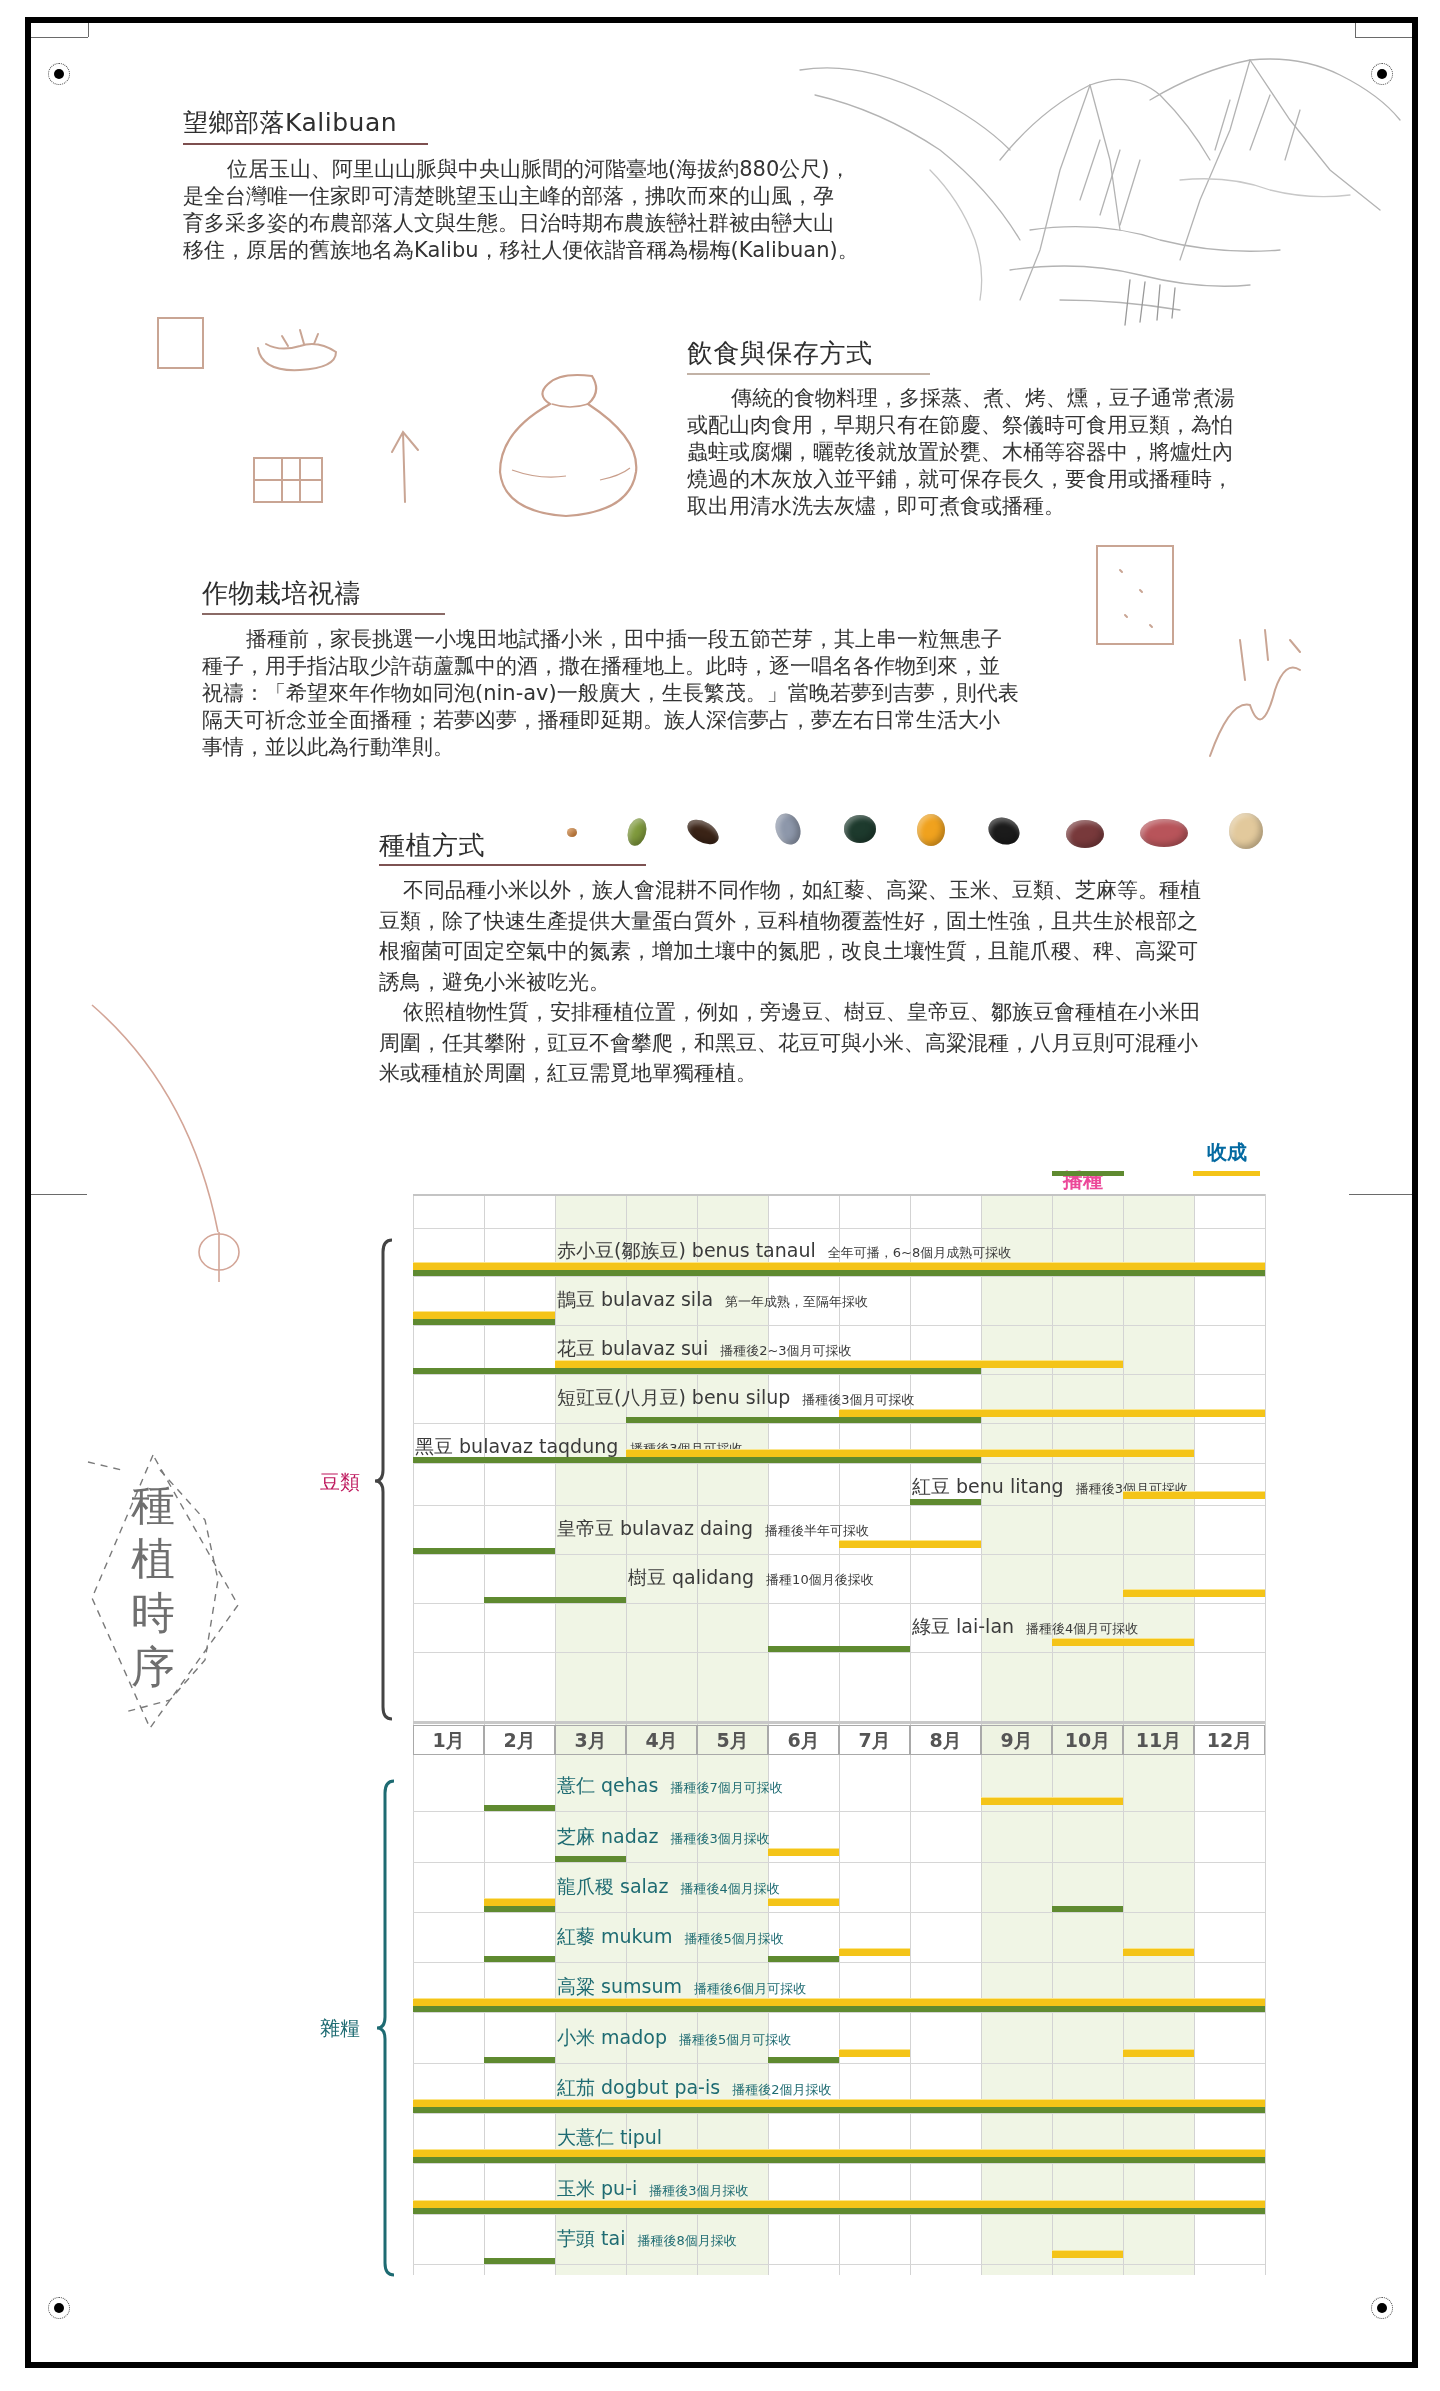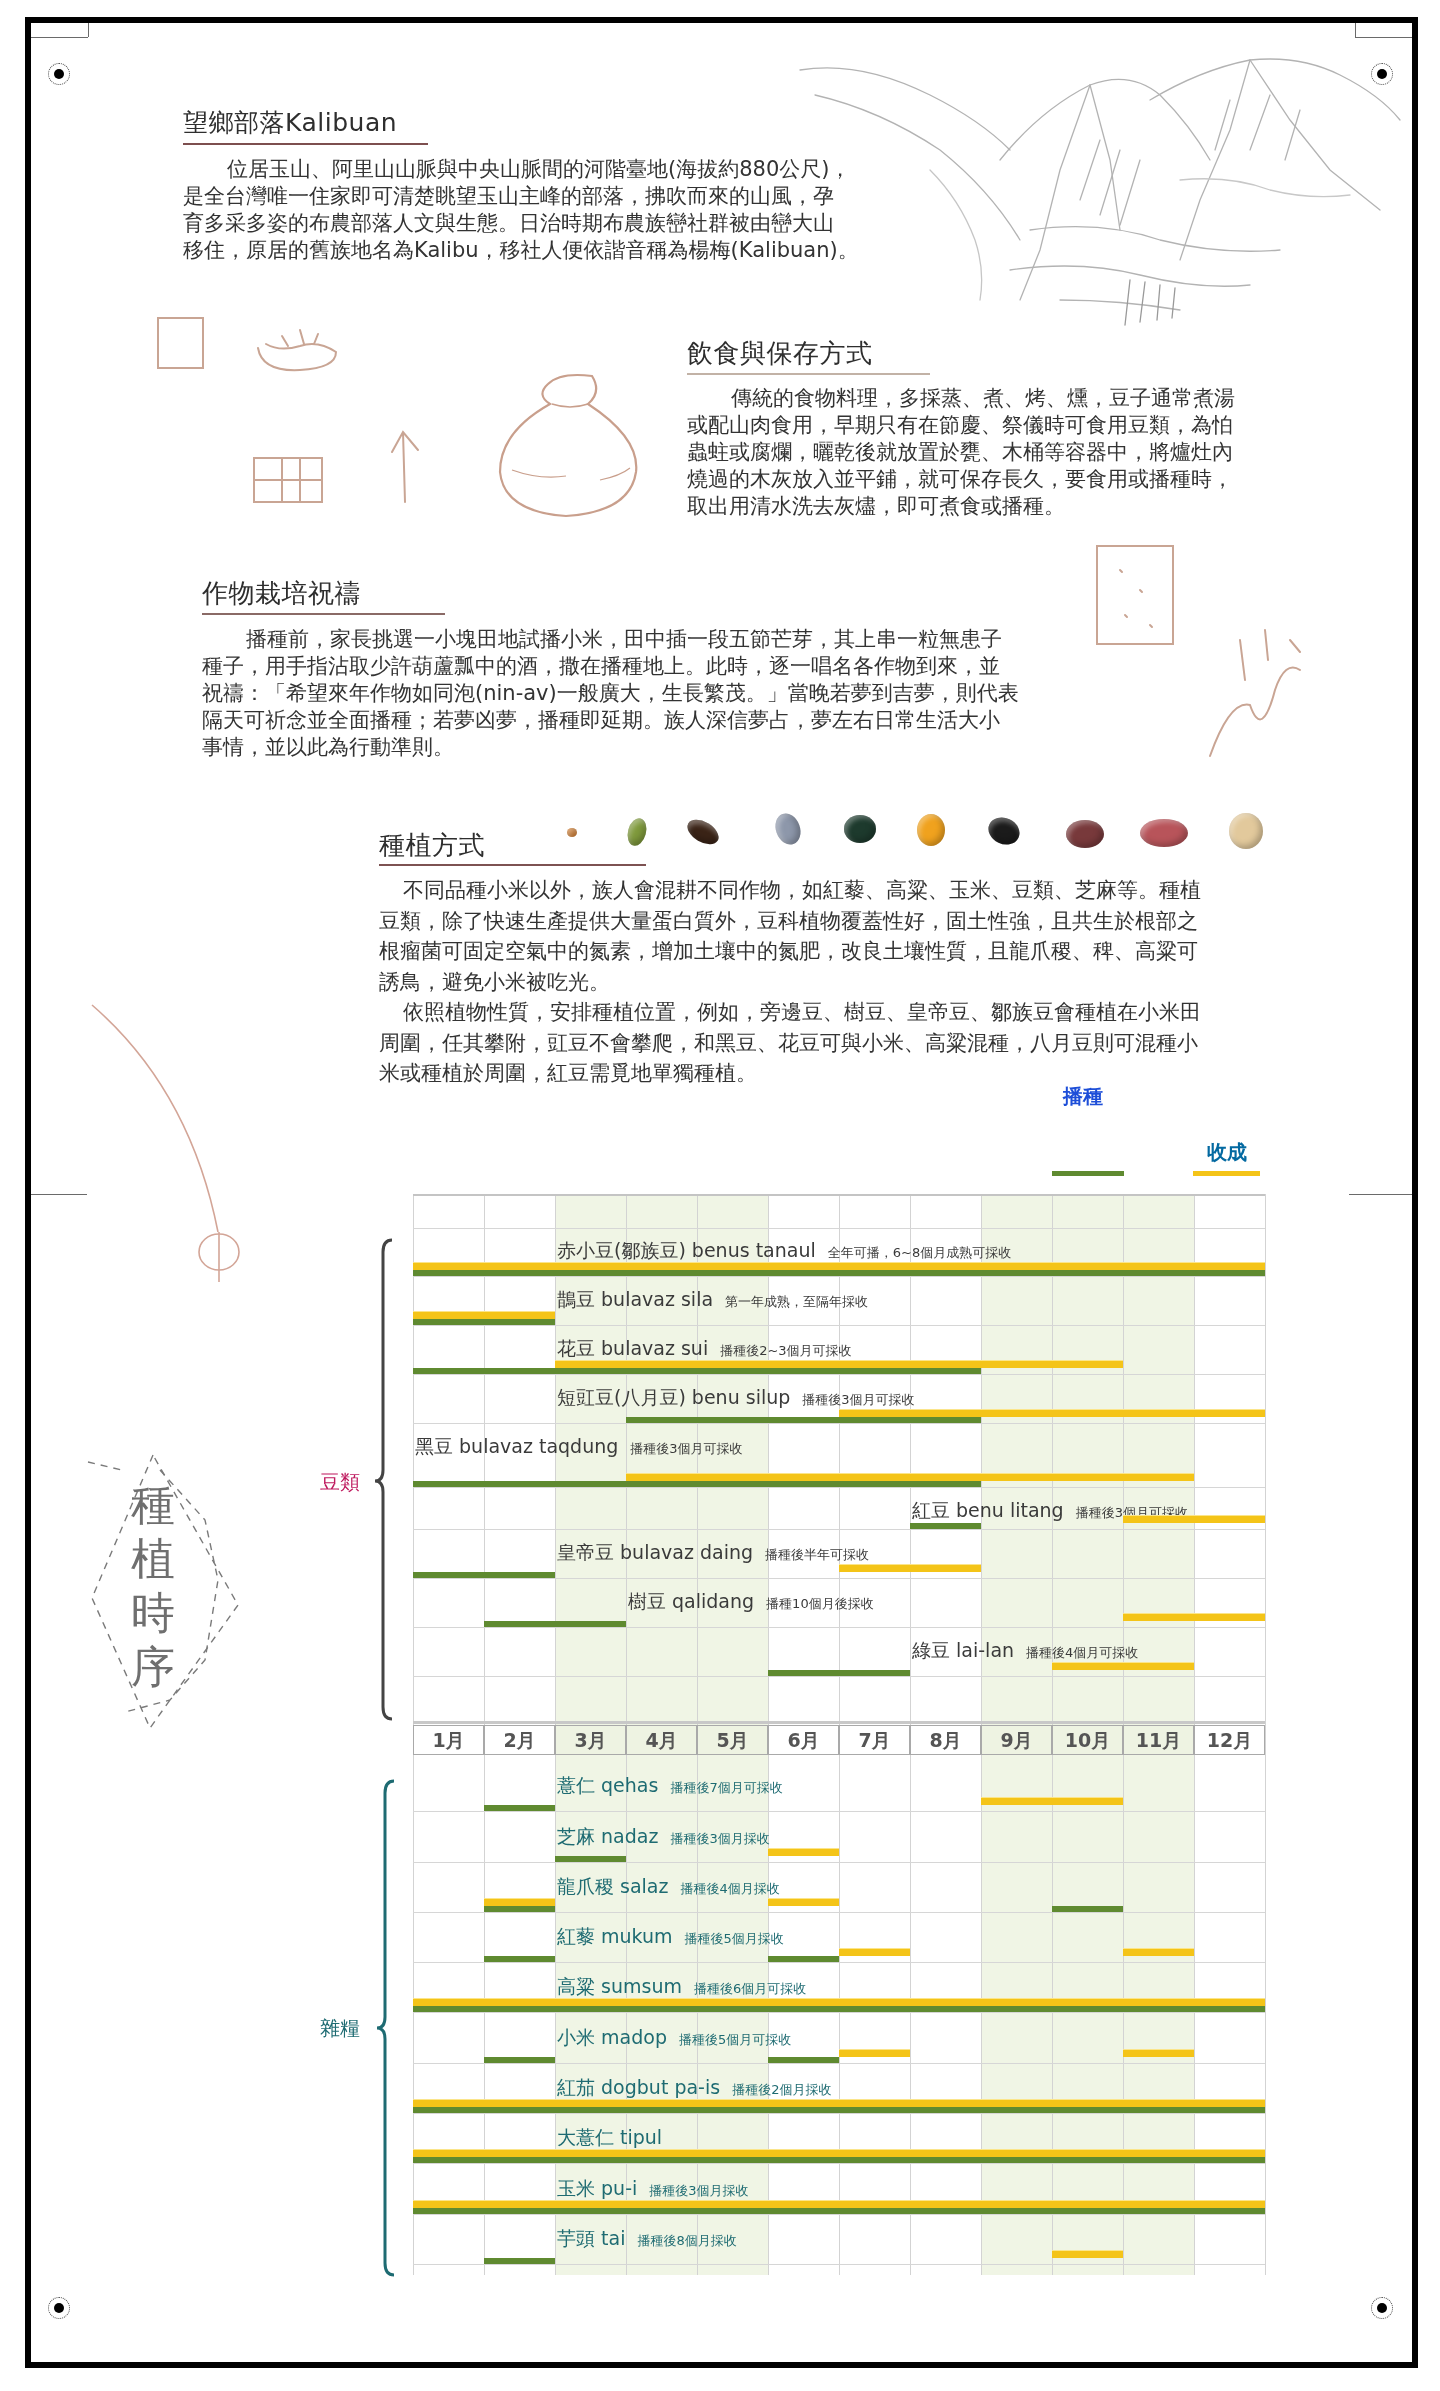--- a/index.html
+++ b/index.html
@@ -167,21 +167,21 @@
   <div class="side-title">
     <div>種</div>
     <div>植</div>
     <div>時</div>
     <div>序</div>
   </div>
 
   <div class="group-label" style="left:320px;top:1470px;color:#be185d;">豆類</div>
   <div class="group-label" style="left:320px;top:2016px;color:#1e6b72;">雜糧</div>
 
-  <div class="legend-label" style="left:1063px;top:1084px;color:#1d4ed8;">播種</div>
+  <div class="legend-label" style="left:1063px;top:1168px;color:#ec4899;">播種</div>
   <div class="legend-bar" style="left:1052px;top:1171px;width:72px;background:#5f8a30;"></div>
   <div class="legend-label" style="left:1207px;top:1140px;color:#0369a1;">收成</div>
   <div class="legend-bar" style="left:1193px;top:1171px;width:67px;background:#f4c418;"></div>
 
   <div class="grid" id="chart-grid">
     <div id="grid-bg">
         <div class="shade" style="left: 142px; width: 71px;"></div>
         <div class="shade" style="left: 213px; width: 71px;"></div>
         <div class="shade" style="left: 284px; width: 71px;"></div>
         <div class="shade" style="left: 568px; width: 71px;"></div>
@@ -221,21 +221,21 @@
           <div class="bar harvest" style="left: 142px; width: 568px; bottom: 7px;"></div>
           <div class="bar sow" style="left: 0px; width: 568px; bottom: 0px;"></div>
           <div class="hline" style="bottom: 0px; top: auto;"></div>
         </div>
         <div class="row" style="height: 49px;">
           <div class="row-label" style="left: 144px; top: 11px; color: rgb(58, 58, 58);"><span class="row-name">短豇豆(八月豆) benu silup</span><span class="row-note">播種後3個月可採收</span></div>
           <div class="bar harvest" style="left: 426px; width: 426px; bottom: 7px;"></div>
           <div class="bar sow" style="left: 213px; width: 355px; bottom: 0px;"></div>
           <div class="hline" style="bottom: 0px; top: auto;"></div>
         </div>
-        <div class="row" style="height: 64px;">
+        <div class="row" style="height: 40px;">
           <div class="row-label" style="left: 2px; top: 11px; color: rgb(58, 58, 58);"><span class="row-name">黑豆 bulavaz taqdung</span><span class="row-note">播種後3個月可採收</span></div>
           <div class="bar harvest" style="left: 213px; width: 568px; bottom: 7px;"></div>
           <div class="bar sow" style="left: 0px; width: 568px; bottom: 0px;"></div>
           <div class="hline" style="bottom: 0px; top: auto;"></div>
         </div>
         <div class="row" style="height: 42px;">
           <div class="row-label" style="left: 499px; top: 11px; color: rgb(58, 58, 58);"><span class="row-name">紅豆 benu litang</span><span class="row-note">播種後3個月可採收</span></div>
           <div class="bar harvest" style="left: 710px; width: 142px; bottom: 7px;"></div>
           <div class="bar sow" style="left: 497px; width: 71px; bottom: 0px;"></div>
           <div class="hline" style="bottom: 0px; top: auto;"></div>

